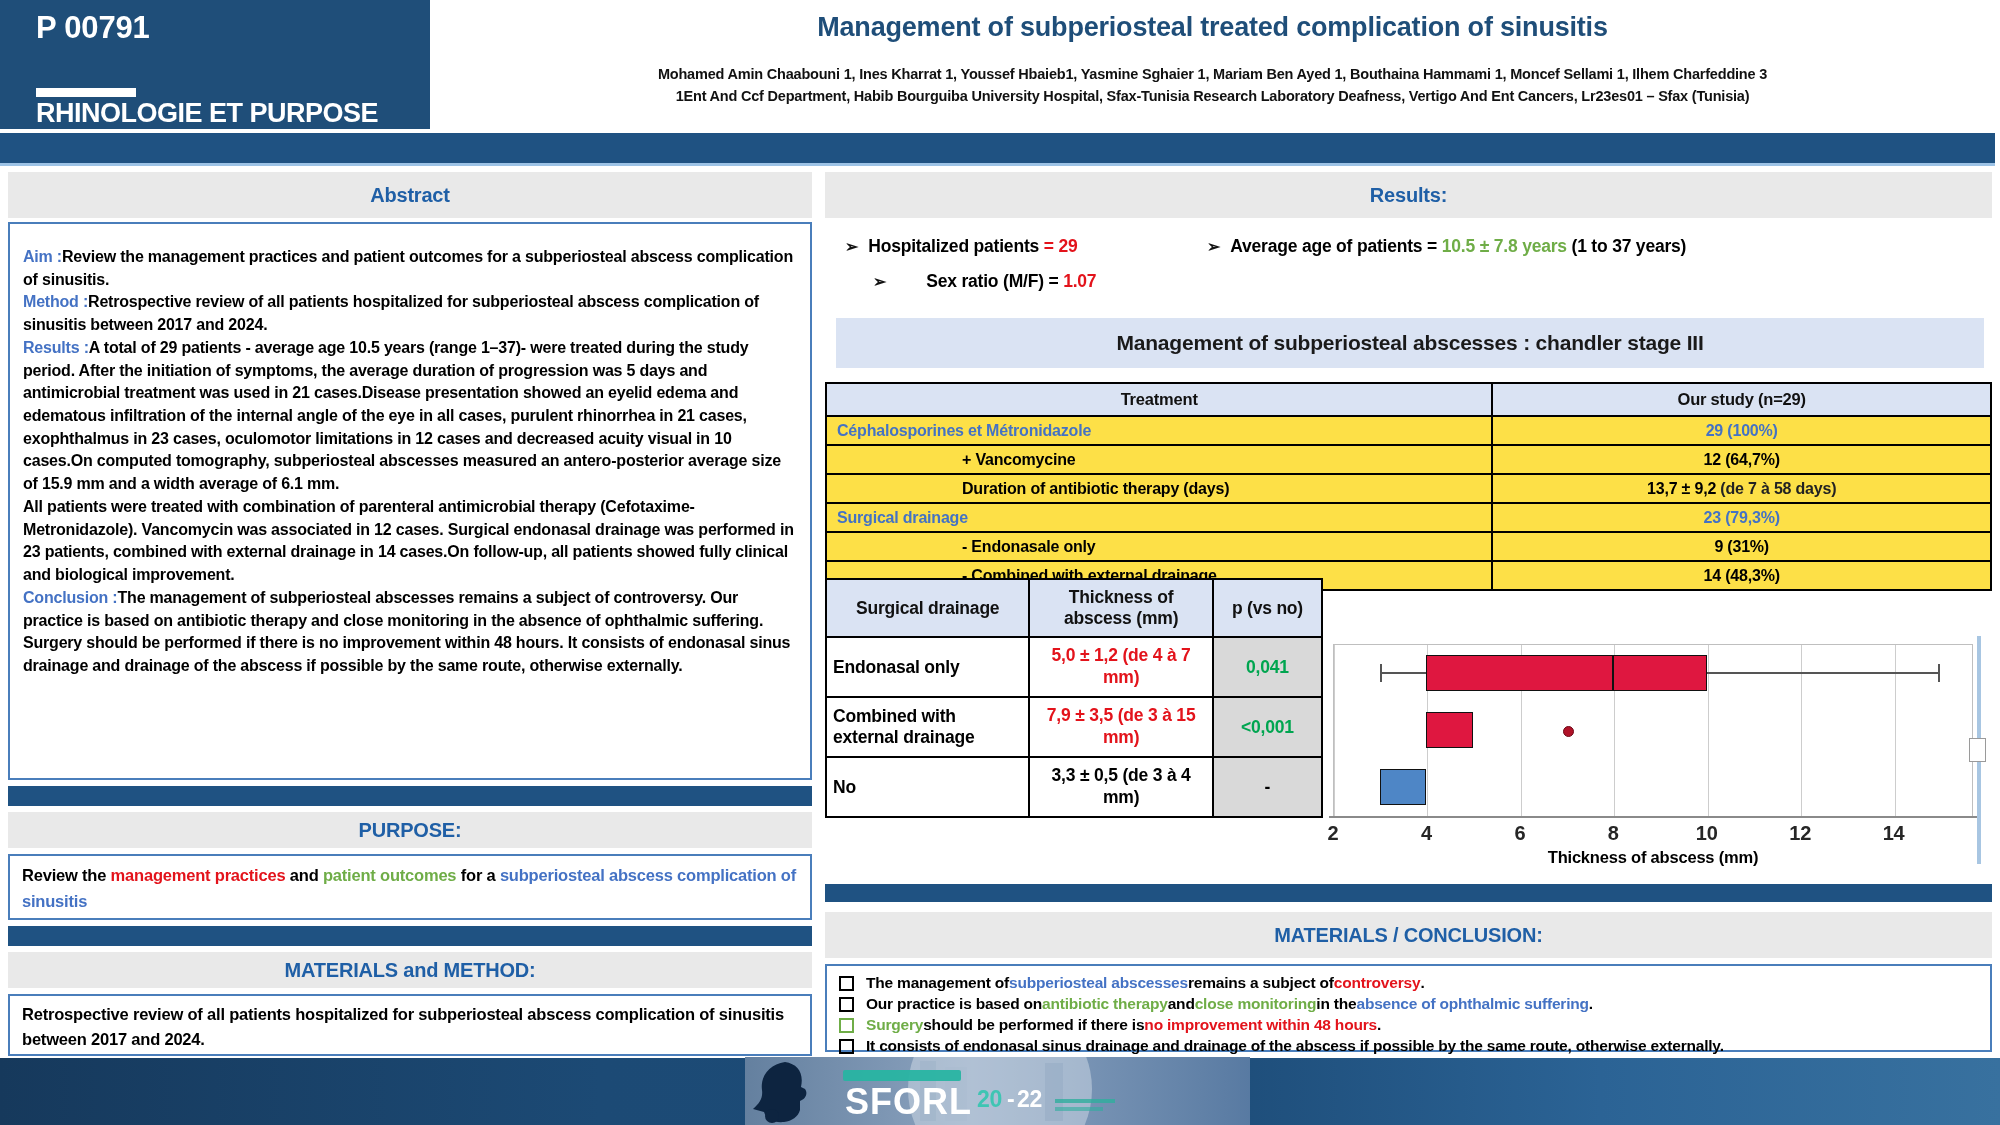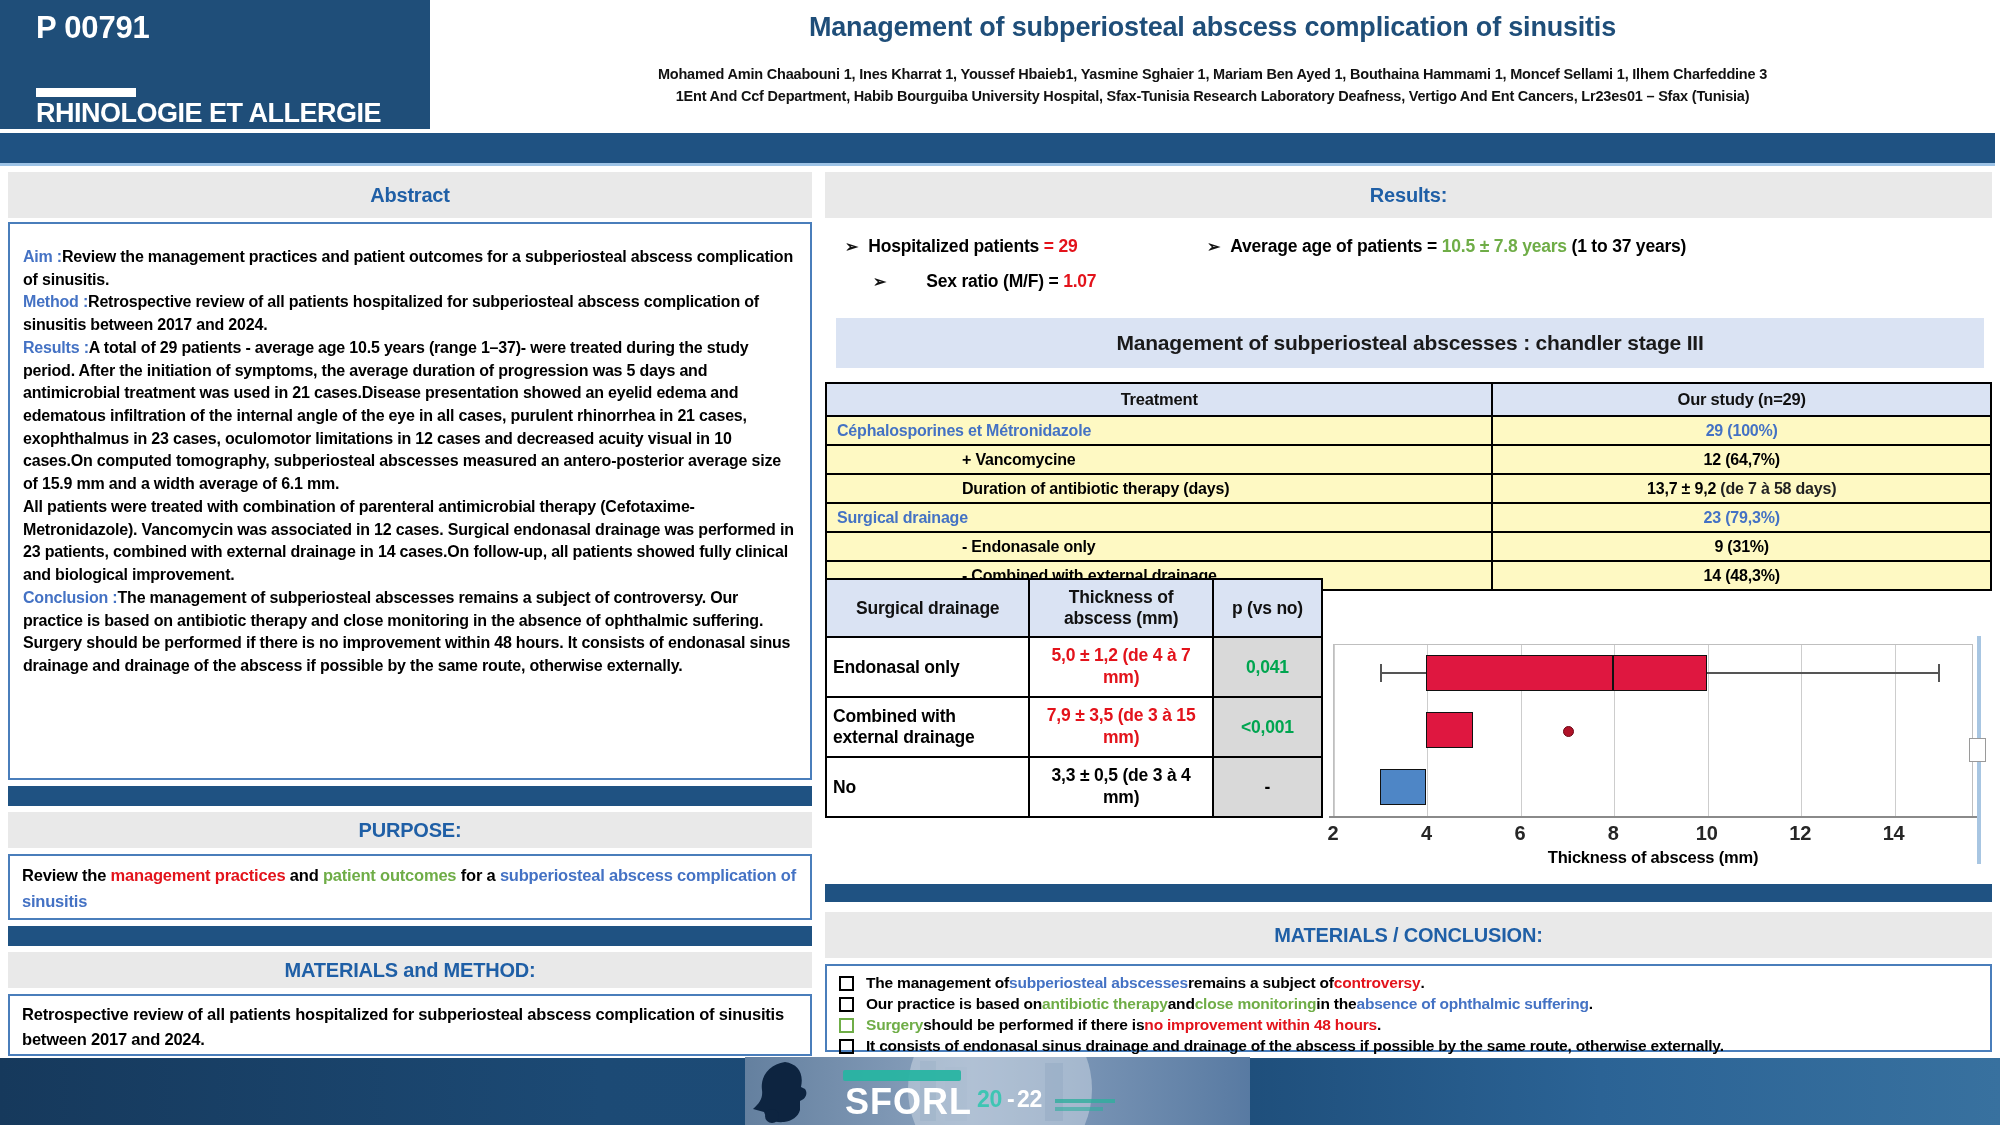--- a/index.html
+++ b/index.html
@@ -39,21 +39,21 @@
   .b-age{left:1165px;top:236px;margin-left:42px;}
   .b-sex{left:845px;top:271px;margin-left:28px;}
   .b-sex .arrow{margin-right:40px;}
   .chandler-band{left:836px;top:318px;width:1148px;height:50px;background:#dae3f3;display:flex;align-items:center;justify-content:center;
                  font-size:21px;font-weight:bold;color:#1a1a1a;}
   
   .treat-table{left:825px;top:382px;width:1167px;}
   table{border-collapse:collapse;table-layout:fixed;width:100%;}
   .treat-table table td,.treat-table table th{border:2px solid #000;}
   .treat-table th{background:#dae3f3;height:29px;font-size:16.5px;font-weight:bold;text-align:center;color:#111;}
-  .treat-table td{height:25px;font-size:16px;font-weight:bold;background:#fef9c3;}
+  .treat-table td{height:25px;font-size:16px;font-weight:bold;background:#fde047;}
   .tt-label{padding-left:10px;text-align:left;}
   .tt-label.ind{padding-left:135px;}
   .tt-val{text-align:center;}
   
   .drain-table{left:825px;top:578px;width:498px;}
   .drain-table td,.drain-table th{border:2px solid #000;}
   .drain-table th{background:#dae3f3;height:56px;font-size:17.5px;font-weight:bold;text-align:center;color:#111;padding:0 4px;}
   .drain-table td{height:58px;font-size:17.5px;font-weight:bold;background:#fff;padding:0 6px;}
   .dr-name{text-align:left;padding-left:9px;}
   .dr-th{text-align:center;line-height:1.25;}
@@ -96,24 +96,24 @@
   .c-lbl{color:#4472c4;}
 </style>
 </head>
 <body>
 
 <div id="poster">
 
   <div class="abs id-box">
     <div class="poster-id">P 00791</div>
     <div class="id-rule"></div>
-    <div class="session">RHINOLOGIE ET ALLERGIE</div>
+    <div class="session">RHINOLOGIE ET PURPOSE</div>
   </div>
   <div class="abs title-wrap">
-    <span class="poster-title">Management of subperiosteal abscess complication of sinusitis</span>
+    <span class="poster-title">Management of subperiosteal treated complication of sinusitis</span>
   </div>
   <div class="abs authors">Mohamed Amin Chaabouni 1, Ines Kharrat 1, Youssef Hbaieb1, Yasmine Sghaier 1, Mariam Ben Ayed 1, Bouthaina Hammami 1, Moncef Sellami 1, Ilhem Charfeddine 3</div>
   <div class="abs affiliation">1Ent And Ccf Department, Habib Bourguiba University Hospital, Sfax-Tunisia Research Laboratory Deafness, Vertigo And Ent Cancers, Lr23es01 – Sfax (Tunisia)</div>
   <div class="abs top-bar"></div>
 
   <div class="abs sec-head abstract-head">Abstract</div>
   <div class="abs txt-box abstract-box" id="abstract-box">
       <p><span class="c-lbl">Aim :</span><span>Review the management practices and patient outcomes for a subperiosteal abscess complication of sinusitis.</span></p>
       <p><span class="c-lbl">Method :</span><span>Retrospective review of all patients hospitalized for subperiosteal abscess complication of sinusitis between 2017 and 2024.</span></p>
       <p><span class="c-lbl">Results :</span><span>A total of 29 patients - average age 10.5 years (range 1–37)- were treated during the study period. After the initiation of symptoms, the average duration of progression was 5 days and antimicrobial treatment was used in 21 cases.Disease presentation showed an eyelid edema and edematous infiltration of the internal angle of the eye in all cases, purulent rhinorrhea in 21 cases, exophthalmus in 23 cases, oculomotor limitations in 12 cases and decreased acuity visual in 10 cases.On computed tomography, subperiosteal abscesses measured an antero-posterior average size of 15.9 mm and a width average of 6.1 mm.</span></p>

